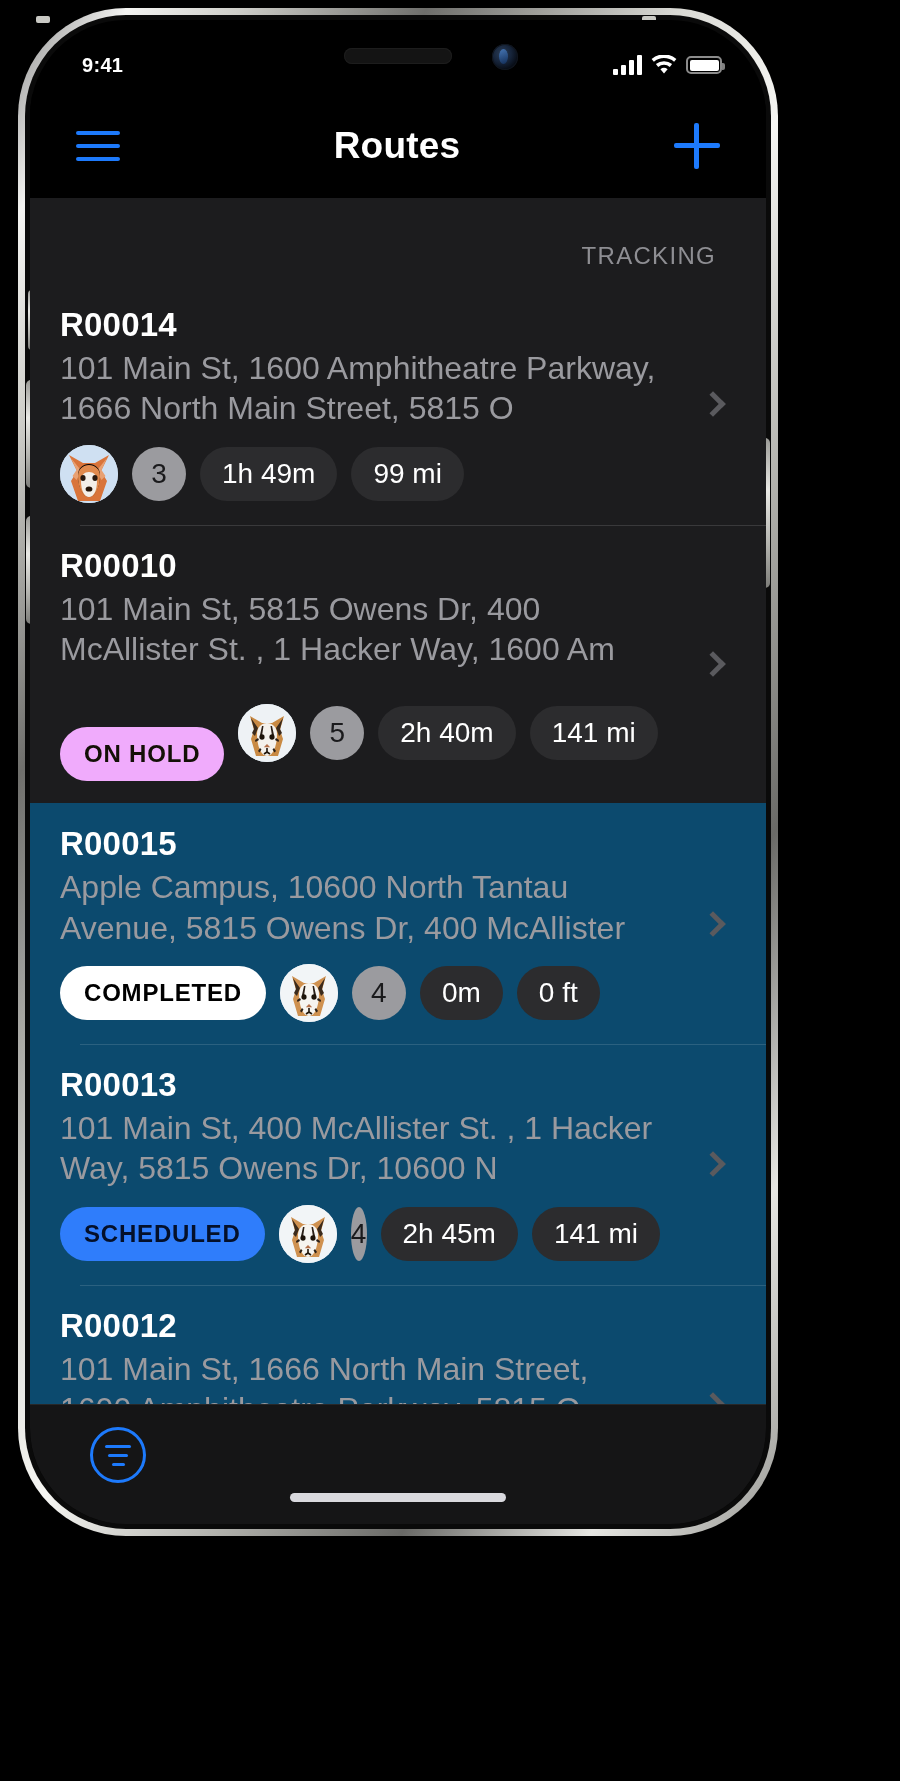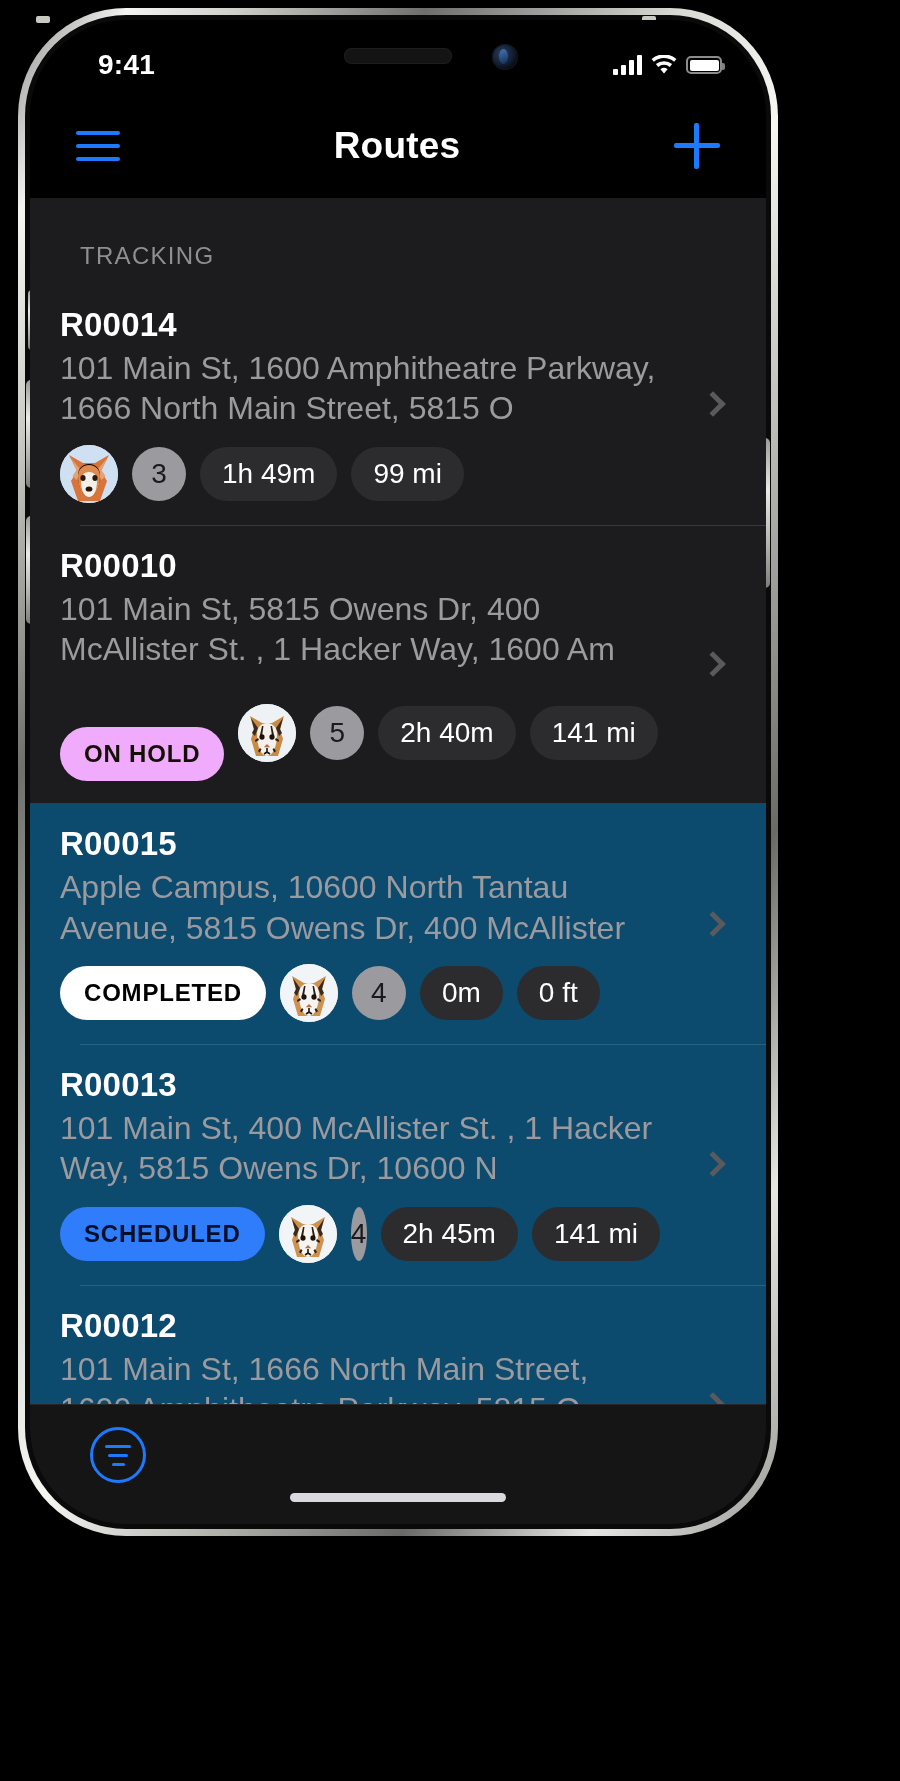--- a/index.html
+++ b/index.html
@@ -74,21 +74,21 @@
   }
 
   
   .statusbar{
     position:absolute; top:0; left:0; right:0; height:74px;
     display:flex; align-items:center; justify-content:space-between;
     padding:16px 44px 0 52px;
     z-index:30; pointer-events:none;
   }
   .sb-time{
-    color:#fff; font-size:28px; font-weight:600; letter-spacing:.3px;margin-left:16px;
+    color:#fff; font-size:20px; font-weight:600; letter-spacing:.3px;
   }
   .sb-right{ display:flex; align-items:center; gap:9px; }
 
   .ic-cell{ display:flex; align-items:flex-end; gap:3px; height:20px; }
   .ic-cell i{ display:block; width:5px; background:#fff; border-radius:1px; }
   .ic-cell i:nth-child(1){ height:6px; }
   .ic-cell i:nth-child(2){ height:10px; }
   .ic-cell i:nth-child(3){ height:15px; }
   .ic-cell i:nth-child(4){ height:20px; }
 
@@ -127,21 +127,21 @@
 
   
   .list{
     position:absolute; top:178px; left:0; right:0; bottom:120px;
     background:#000;
     overflow:hidden;
   }
   .section-block{ background:#1c1c1e; }
   .section-header{
     padding:44px 50px 14px;
-    color:#8e8e93; font-size:24px; letter-spacing:1.3px; font-weight:400;
+    color:#8e8e93; font-size:24px; letter-spacing:1.3px; font-weight:400;text-align:right;
   }
 
   .row{
     position:relative;
     padding:22px 50px 22px 30px;
   }
   .row.plain{ background:#0c4a6e; }
   .row + .row::before{
     content:""; position:absolute; top:0; left:50px; right:0; height:1px;
     background:rgba(255,255,255,.13);

